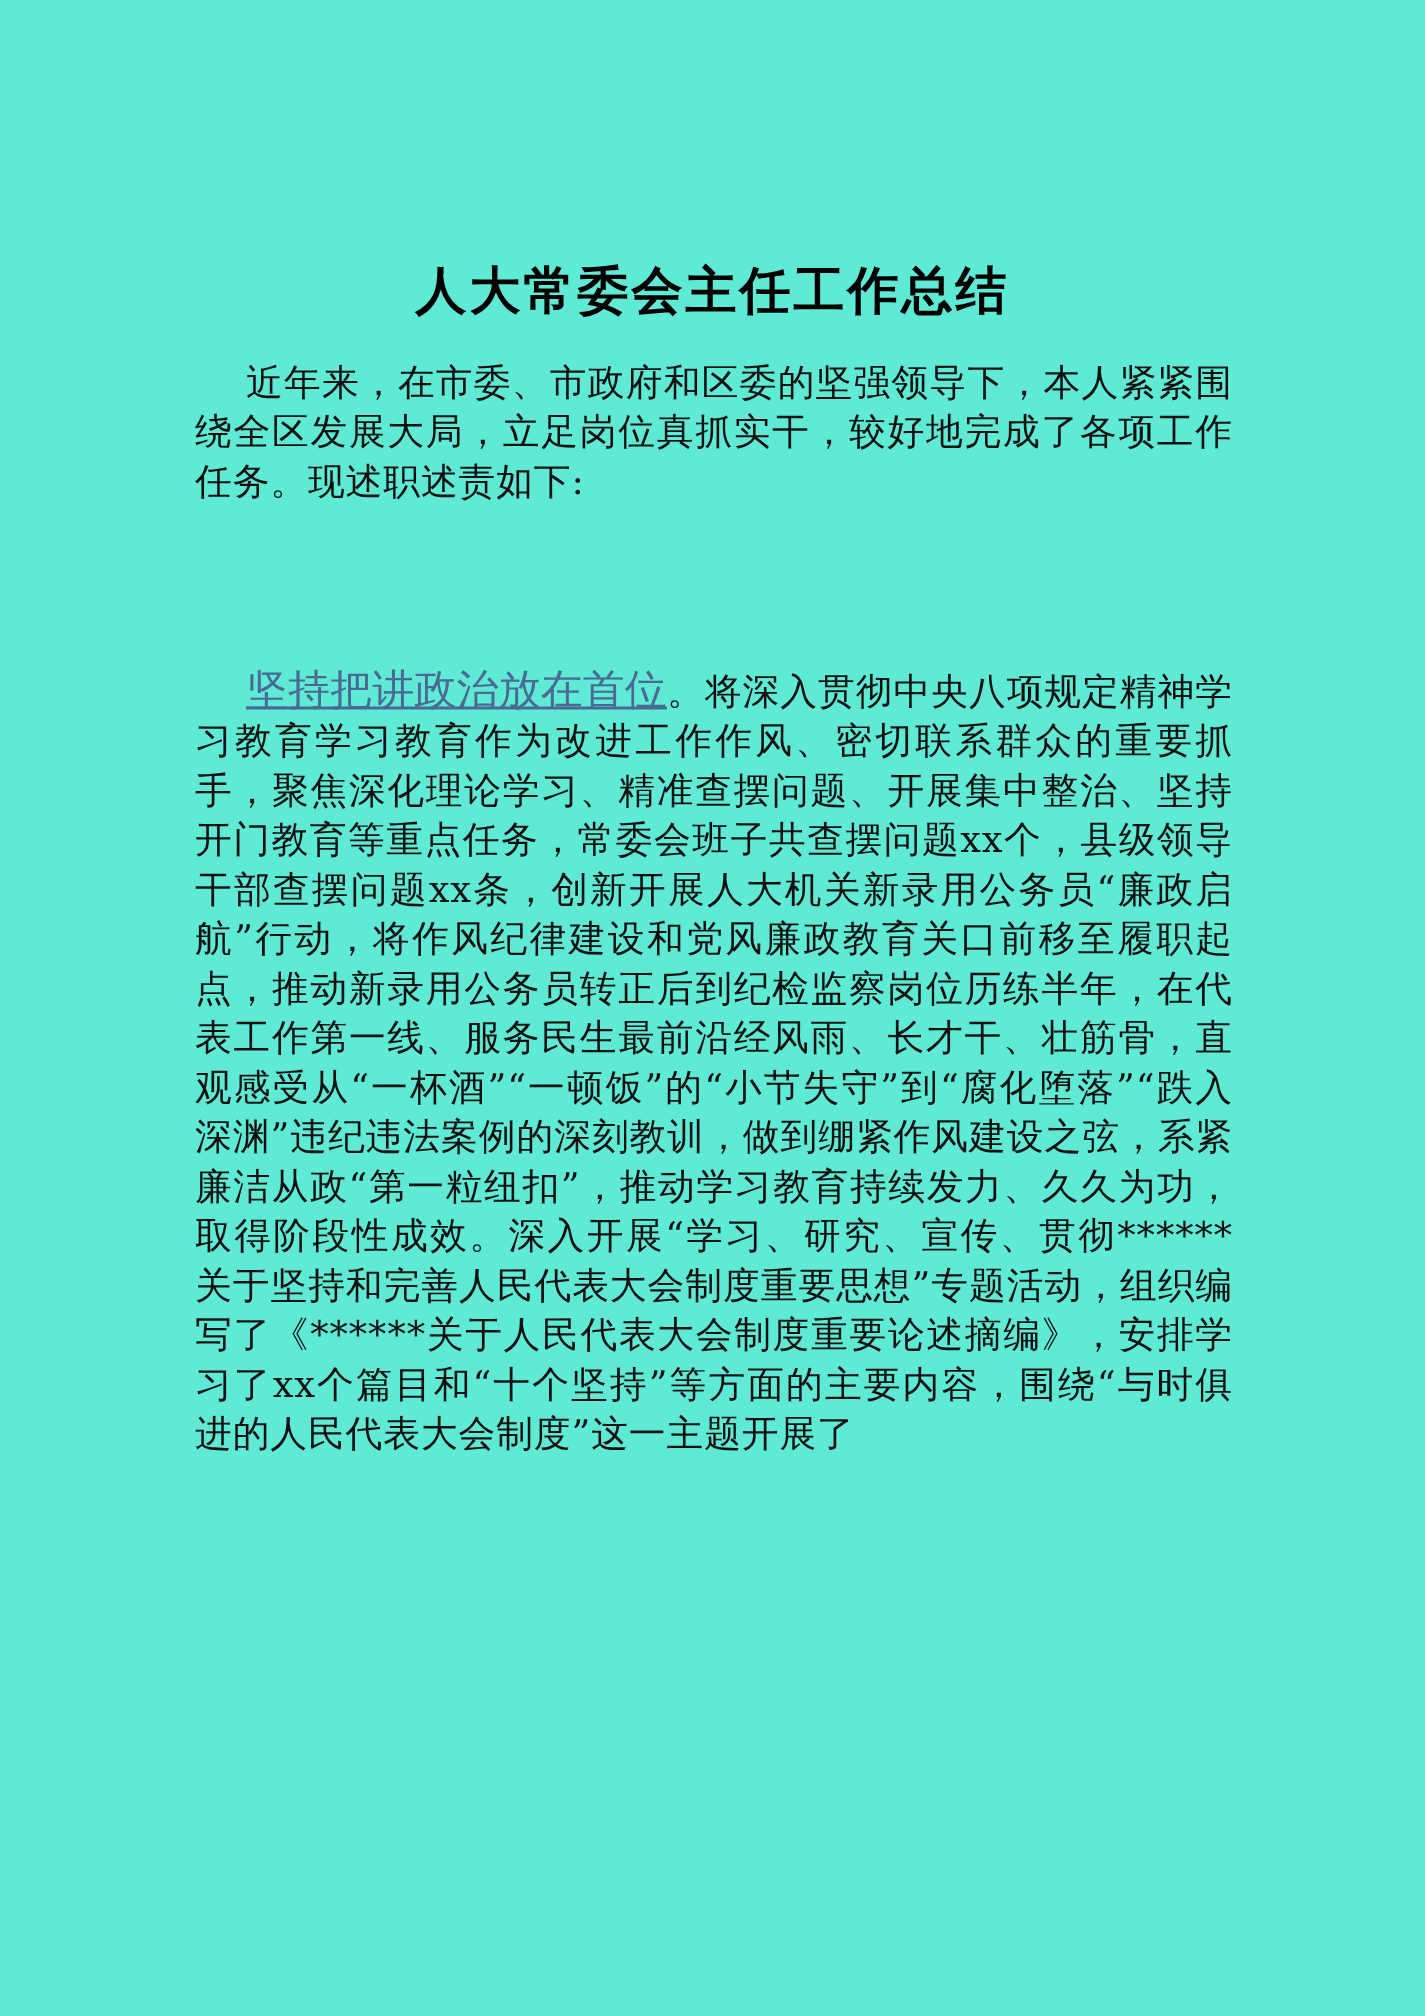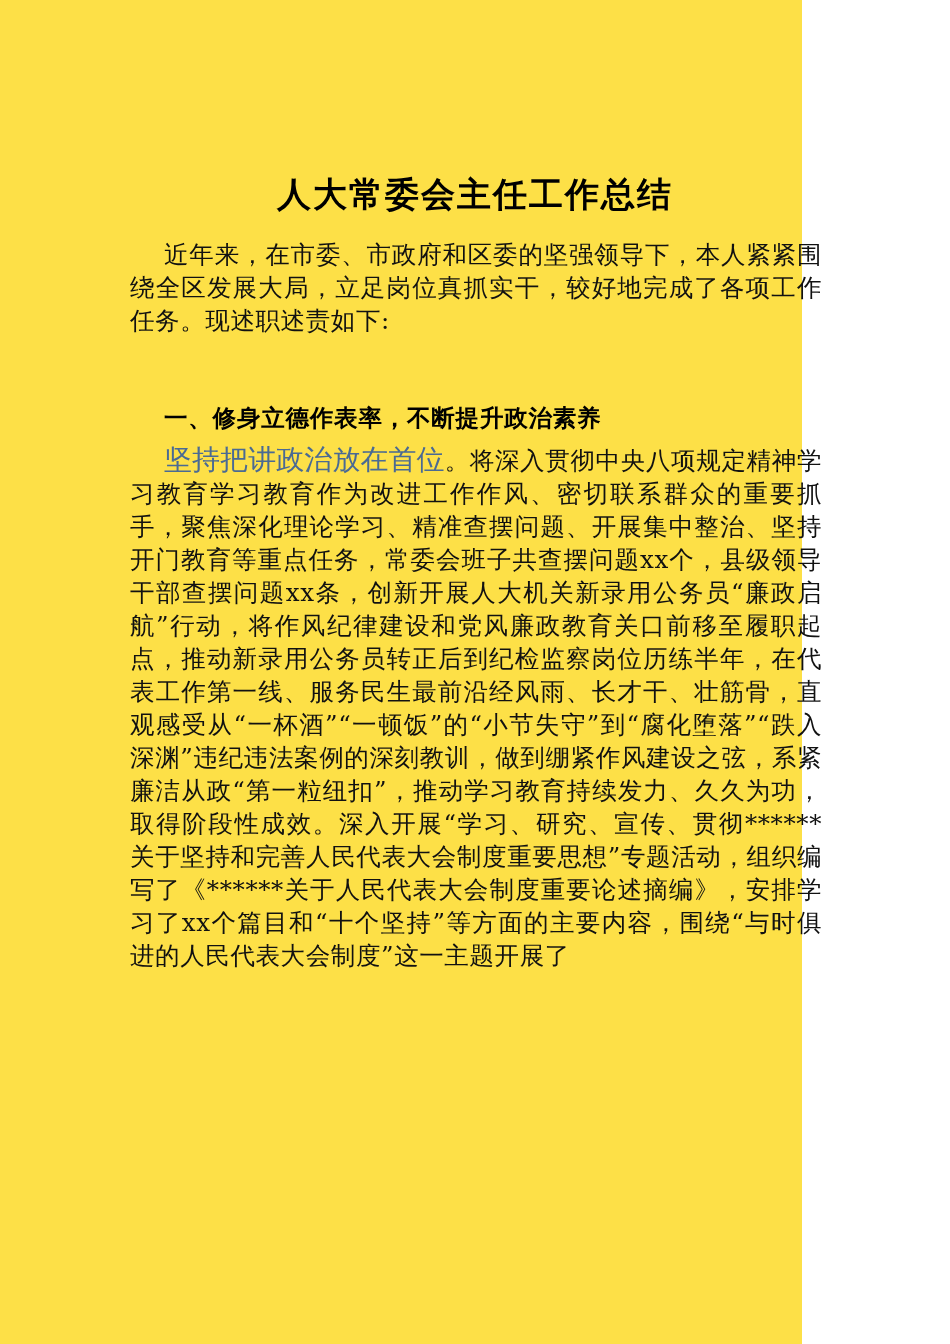--- a/index.html
+++ b/index.html
@@ -12,23 +12,23 @@
       height: 1344px;
       position: relative;
       overflow: hidden;
       font-family: "DejaVu Serif", "Liberation Serif", serif;
       color: #111111;
     }
     .page {
       position: absolute;
       left: 0;
       top: 0;
-      width: 802px;
+      width: 950px;
       height: 1344px;
-      background: #fde047;
+      background: #5eead4;
     }
     .title {
       position: absolute;
       top: 168px;
       left: 0;
       width: 950px;
       text-align: center;
       font-family: "DejaVu Sans", "Liberation Sans", sans-serif;
       font-weight: bold;
       font-size: 34px;
@@ -63,26 +63,26 @@
     }
     .para1 {
       top: 443px;
       text-indent: 34px;
     }
     .lead {
       font-family: "DejaVu Sans", "Liberation Sans", sans-serif;
       font-size: 28px;
       color: #4a6a94;
       letter-spacing: 0;
+      text-decoration: underline;
     }
   </style>
 </head>
 <body>
 
 <div class="page">
   <div class="title">人大常委会主任工作总结</div>
 
   <p class="body-text intro" style="margin:0;">近年来，在市委、市政府和区委的坚强领导下，本人紧紧围绕全区发展大局，立足岗位真抓实干，较好地完成了各项工作任务。现述职述责如下:</p>
 
-  <div class="heading">一、修身立德作表率，不断提升政治素养</div>
 
   <p class="body-text para1" style="margin:0;"><span class="lead">坚持把讲政治放在首位</span><span>。将深入贯彻中央八项规定精神学习教育学习教育作为改进工作作风、密切联系群众的重要抓手，聚焦深化理论学习、精准查摆问题、开展集中整治、坚持开门教育等重点任务，常委会班子共查摆问题xx个，县级领导干部查摆问题xx条，创新开展人大机关新录用公务员“廉政启航”行动，将作风纪律建设和党风廉政教育关口前移至履职起点，推动新录用公务员转正后到纪检监察岗位历练半年，在代表工作第一线、服务民生最前沿经风雨、长才干、壮筋骨，直观感受从“一杯酒”“一顿饭”的“小节失守”到“腐化堕落”“跌入深渊”违纪违法案例的深刻教训，做到绷紧作风建设之弦，系紧廉洁从政“第一粒纽扣”，推动学习教育持续发力、久久为功，取得阶段性成效。深入开展“学习、研究、宣传、贯彻******关于坚持和完善人民代表大会制度重要思想”专题活动，组织编写了《******关于人民代表大会制度重要论述摘编》，安排学习了xx个篇目和“十个坚持”等方面的主要内容，围绕“与时俱进的人民代表大会制度”这一主题开展了</span></p>
 </div>
 
 </body></html>

